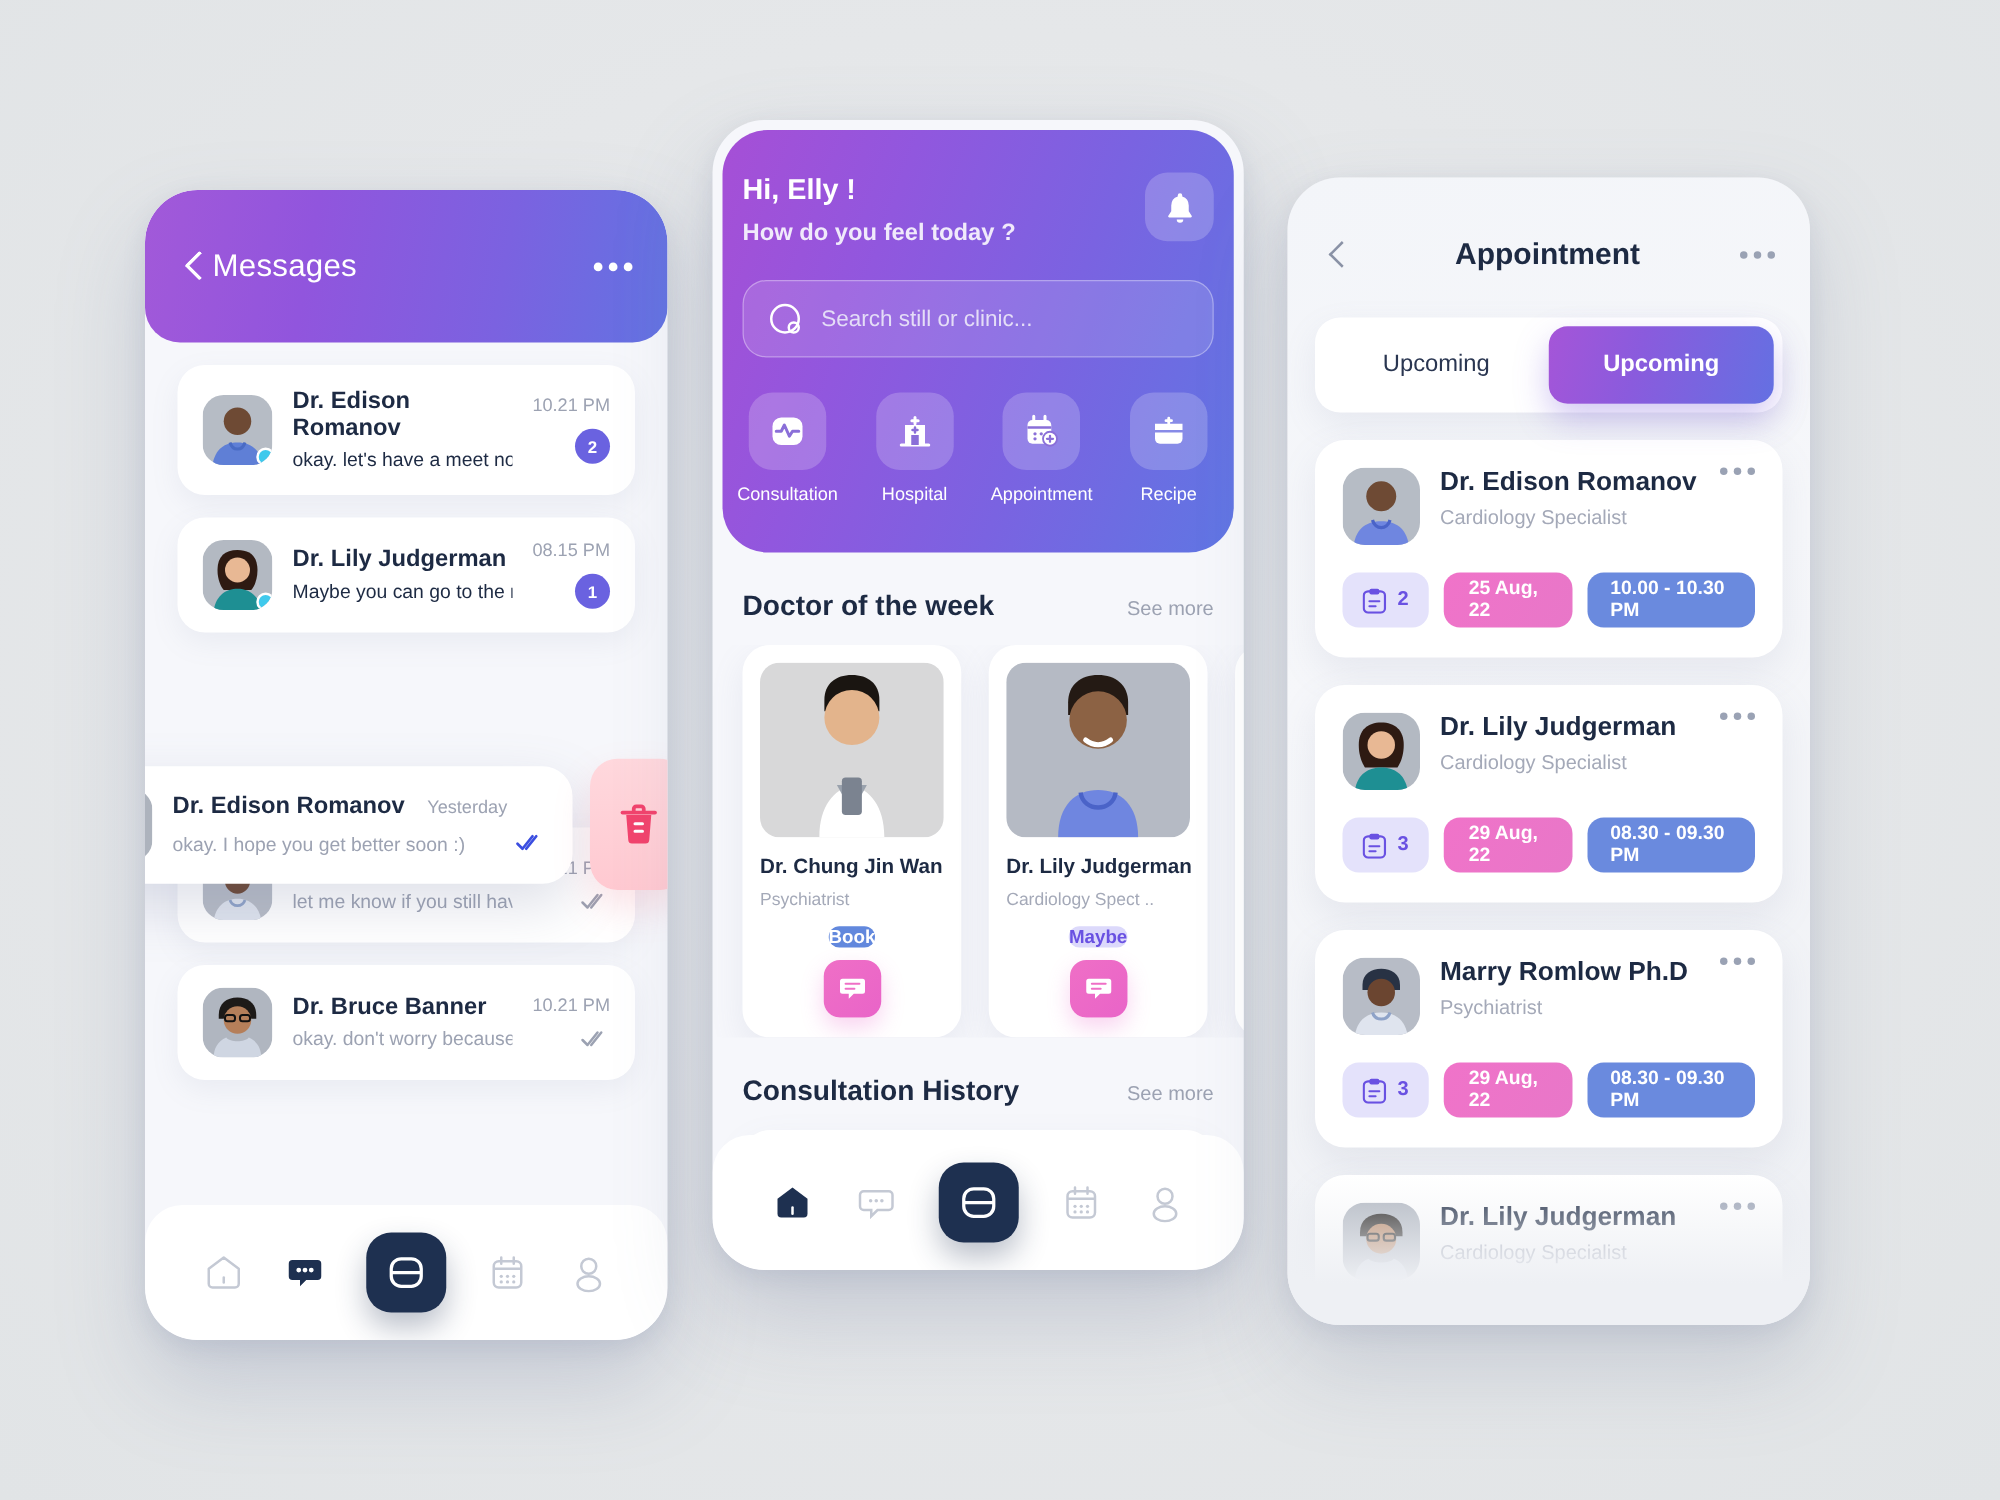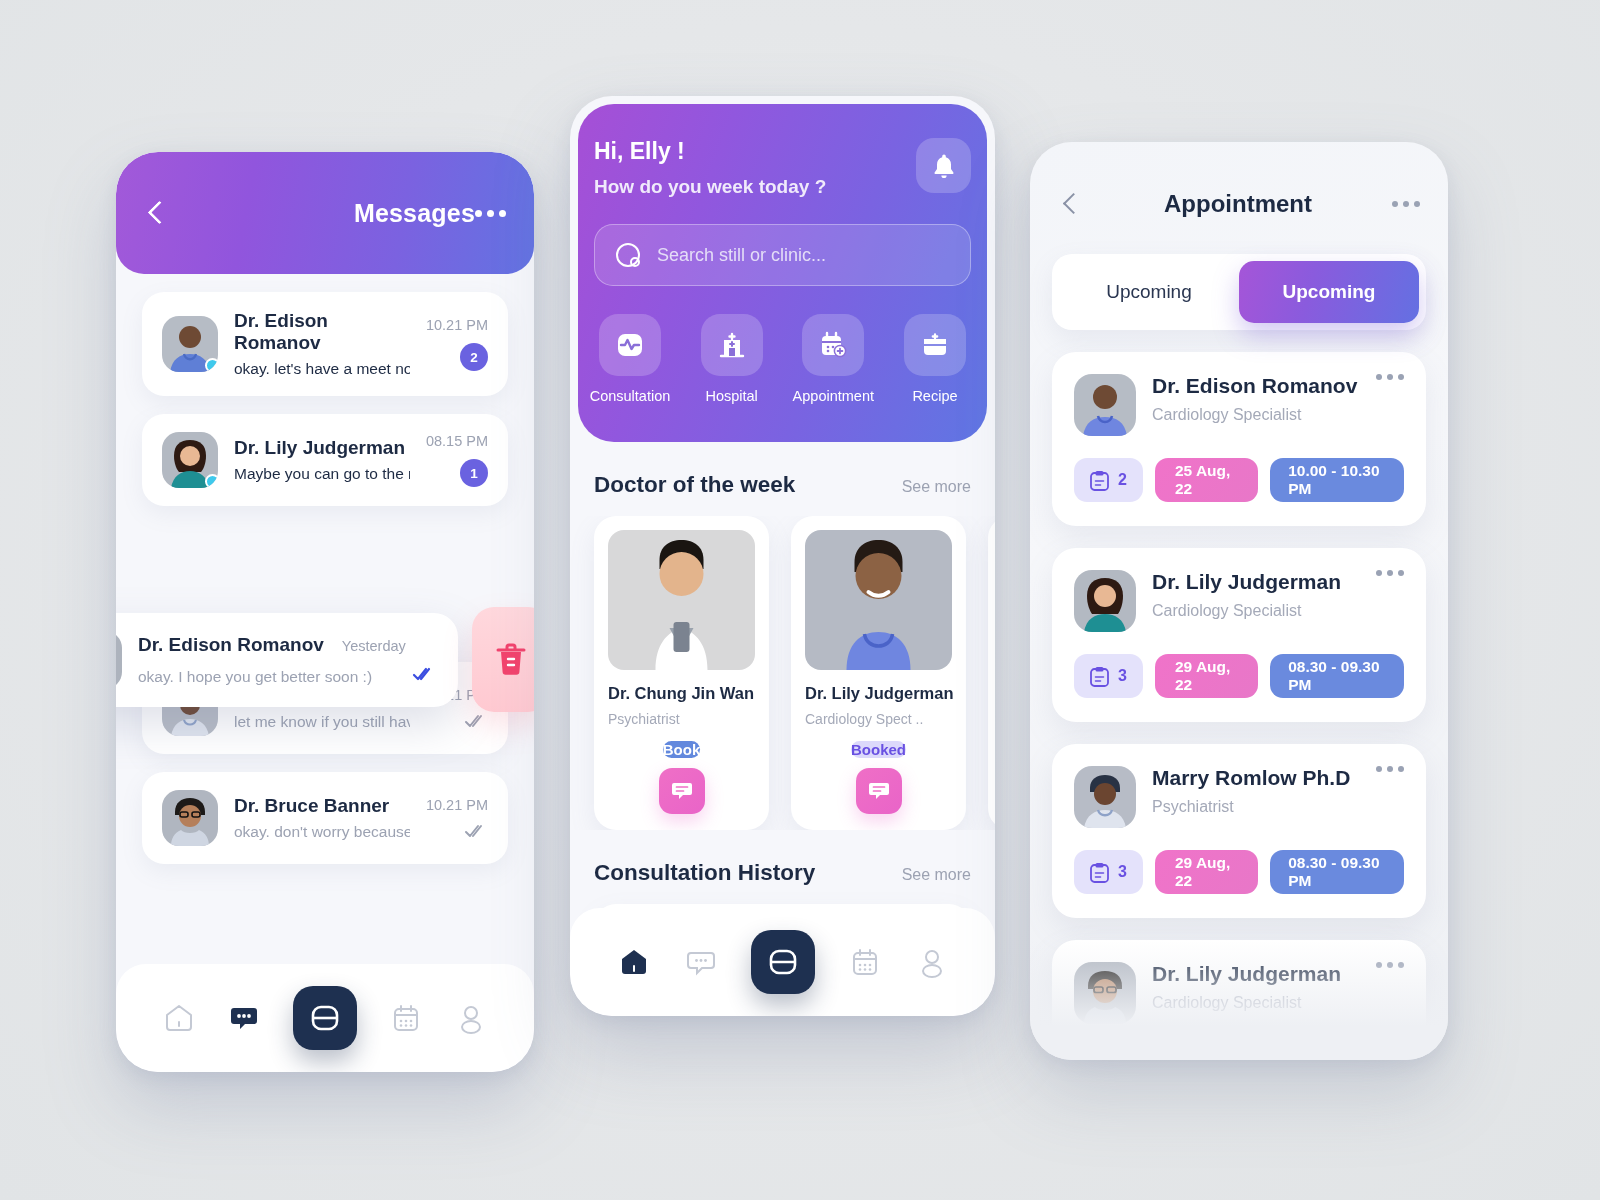--- a/index.html
+++ b/index.html
@@ -19,21 +19,21 @@
   #phone-left {
     left: 116px; top: 152px; width: 418px; height: 920px;
     background: #f6f7fb;
     box-shadow: 0 34px 70px rgba(120,130,160,.28), 0 6px 18px rgba(120,130,160,.16);
   }
   .l-header {
     height: 122px; border-radius: 42px 42px 28px 28px;
     background: linear-gradient(100deg,#a259d9 0%, #9155dd 32%, #7b62e0 68%, #6273e2 100%);
     display: flex; align-items: center; padding: 0 28px; position: relative;
   }
-  .l-title { flex: 1; text-align: right; color: #fff; font-size: 25px; font-weight: bold; letter-spacing: .2px; }
+  .l-title { flex: 1; text-align: left; color: #fff; font-size: 25px; font-weight: normal; letter-spacing: .2px; }
   .chev-back { width: 26px; height: 26px; position: relative; cursor: pointer; }
   .chev-back::before {
     content: ""; position: absolute; left: 7px; top: 4px; width: 14px; height: 14px;
     border-left: 3px solid #fff; border-bottom: 3px solid #fff; transform: rotate(45deg);
     border-radius: 2px;
   }
   .dots3 { display: flex; gap: 5px; align-items: center; }
   .dots3 i { width: 7px; height: 7px; border-radius: 50%; background: #fff; display: block; }
   .dots3.dark i { background: #9aa2b4; width: 6px; height: 6px; }
 
@@ -381,21 +381,21 @@
       </div>
     </div>
   </div>
 
   <div class="phone" id="phone-mid">
 
     <div class="m-hero">
       <div class="hero-top">
         <div class="hero-greet">
           <div class="hi">Hi, Elly !</div>
-          <div class="feel">How do you week today ?</div>
+          <div class="feel">How do you feel today ?</div>
         </div>
         <div class="bell-btn">
           <svg width="26" height="28" viewBox="0 0 26 28">
             <path d="M13 2.5a1.8 1.8 0 0 1 1.8 1.8v.9A7.6 7.6 0 0 1 20 12.4V17l2.2 3.3A1 1 0 0 1 21.4 22H4.6a1 1 0 0 1-.8-1.7L6 17v-4.6a7.6 7.6 0 0 1 5.2-7.2v-.9A1.8 1.8 0 0 1 13 2.5z" fill="#fff"></path>
             <path d="M10.4 23.5h5.2a2.6 2.6 0 0 1-5.2 0z" fill="#fff"></path>
           </svg>
         </div>
       </div>
 
       <div class="hero-search">
@@ -490,21 +490,21 @@
             <path d="M56 32c0-14 10-22 24-22s24 8 24 22v10H56z" fill="#241a14"></path>
             <circle cx="80" cy="46" r="23" fill="#8c6244"></circle>
             <path d="M70 62c6 5 14 5 20 0" stroke="#fff" stroke-width="4" fill="none" stroke-linecap="round"></path>
             <path d="M48 140c0-26 14-38 32-38s32 12 32 38z" fill="#6f86e0"></path>
             <path d="M66 104c2 16 26 16 28 0" stroke="#4a63c8" stroke-width="3.5" fill="none"></path>
           </svg>
         </div>
         <div class="docname">Dr. Lily Judgerman</div>
         <div class="docspec">Cardiology Spect ..</div>
         <div class="docbtns">
-          <div class="btn-booked">Booked</div>
+          <div class="btn-booked">Maybe</div>
           <div class="btn-chat">
             <svg width="22" height="22" viewBox="0 0 22 22">
                 <path d="M3 3h16a2 2 0 0 1 2 2v8a2 2 0 0 1-2 2h-7l-4 4v-4H3a2 2 0 0 1-2-2V5a2 2 0 0 1 2-2z" fill="#fff"></path>
                 <path d="M5.5 7h11M5.5 11h7" stroke="#ef6fc6" stroke-width="1.7" stroke-linecap="round"></path>
               </svg>
           </div>
         </div>
       </div>
 
       <div class="doccard">

